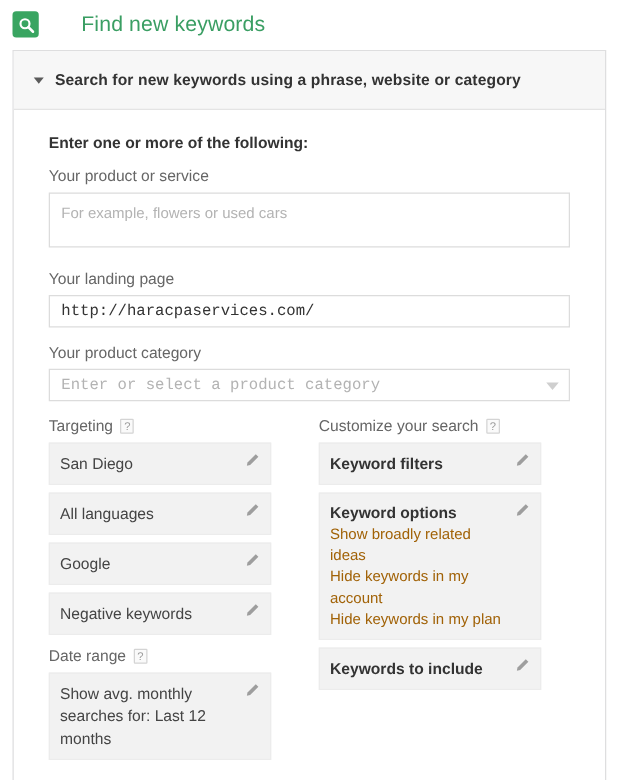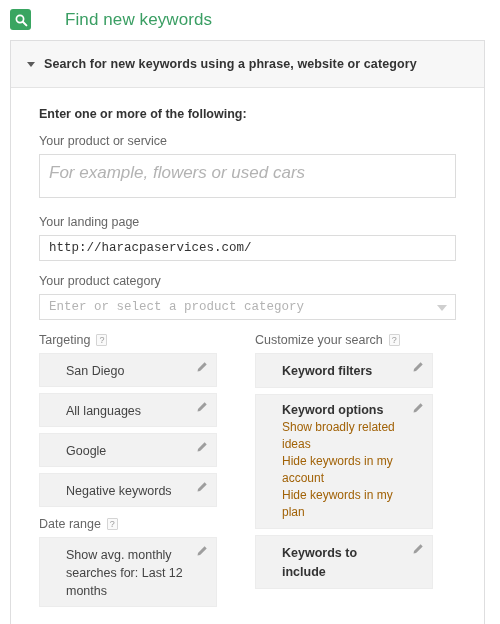--- a/index.html
+++ b/index.html
@@ -44,22 +44,22 @@
   .card-body{padding:19px 28px 0 28px;}
   .intro{
     font-size:12.5px;font-weight:bold;color:#333;margin-bottom:13px;
   }
   .field-label{
     font-size:12.5px;color:#666;margin-bottom:6px;
   }
   .field-group{margin-bottom:13px;}
   .text-area{
     width:100%;height:44px;border:1px solid #dcdcdc;background:#fff;
-    box-sizing:border-box;padding:8px 9px;font-size:17px;color:#333;
-    font-family:"Liberation Sans",sans-serif;resize:none;outline:none;font-style:italic;
+    box-sizing:border-box;padding:8px 9px;font-size:12px;color:#333;
+    font-family:"Liberation Sans",sans-serif;resize:none;outline:none;
   }
   .text-area::placeholder{color:#b3b3b3;}
   .text-input{
     width:100%;height:26px;border:1px solid #dcdcdc;background:#fff;
     box-sizing:border-box;padding:0 9px;font-size:12.5px;color:#333;
     font-family:Liberation Mono, monospace;outline:none;
   }
   .text-input::placeholder{color:#b3b3b3;}
   .select-wrap{position:relative;border-radius:10px;}
   .select-wrap .dropdown-arrow{
@@ -73,21 +73,21 @@
   .section-label{
     font-size:12.5px;color:#666;margin-bottom:6px;display:flex;align-items:center;
   }
   .help-icon{
     display:inline-block;width:11px;height:12px;line-height:11px;text-align:center;
     border:1px solid #d4d4d4;background:#fafafa;color:#9b9b9b;font-size:9px;
     margin-left:6px;border-radius:1px;box-sizing:border-box;
   }
   .chip{
     background:#f2f2f2;border:1px solid #ececec;
-    margin-bottom:6px;padding:7px 28px 7px 26px;position:relative;
+    margin-bottom:6px;padding:7px 28px 7px 8px;position:relative;
     box-sizing:border-box;min-height:28px;
   }
   .chip-text{font-size:12.5px;color:#444;line-height:16px;}
   .chip-title{font-size:12.5px;color:#333;font-weight:bold;line-height:17px;}
   .chip-sub{font-size:12px;color:#a16207;line-height:17px;}
   .pencil{
     position:absolute;right:8px;top:7px;width:13px;height:13px;
   }
   .pencil svg{display:block;}
   .date-label{margin-top:10px;}

